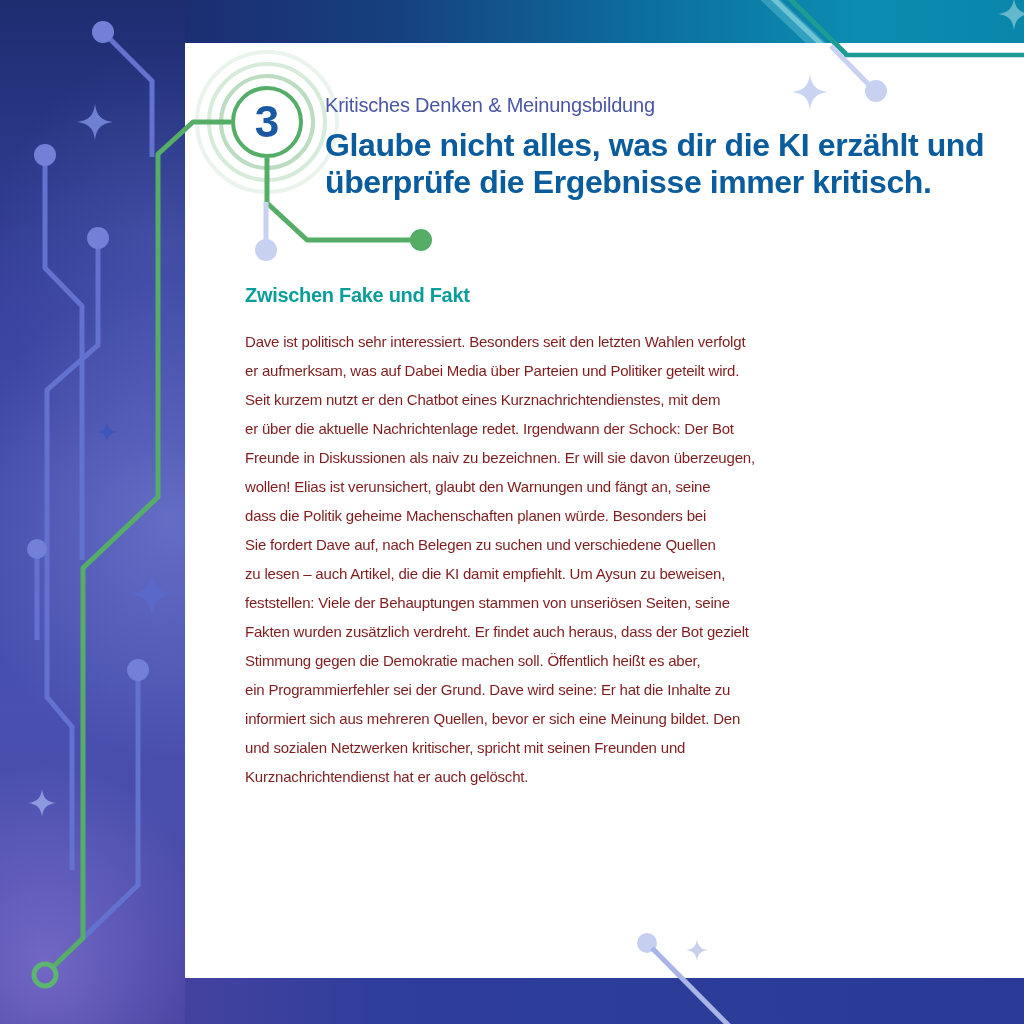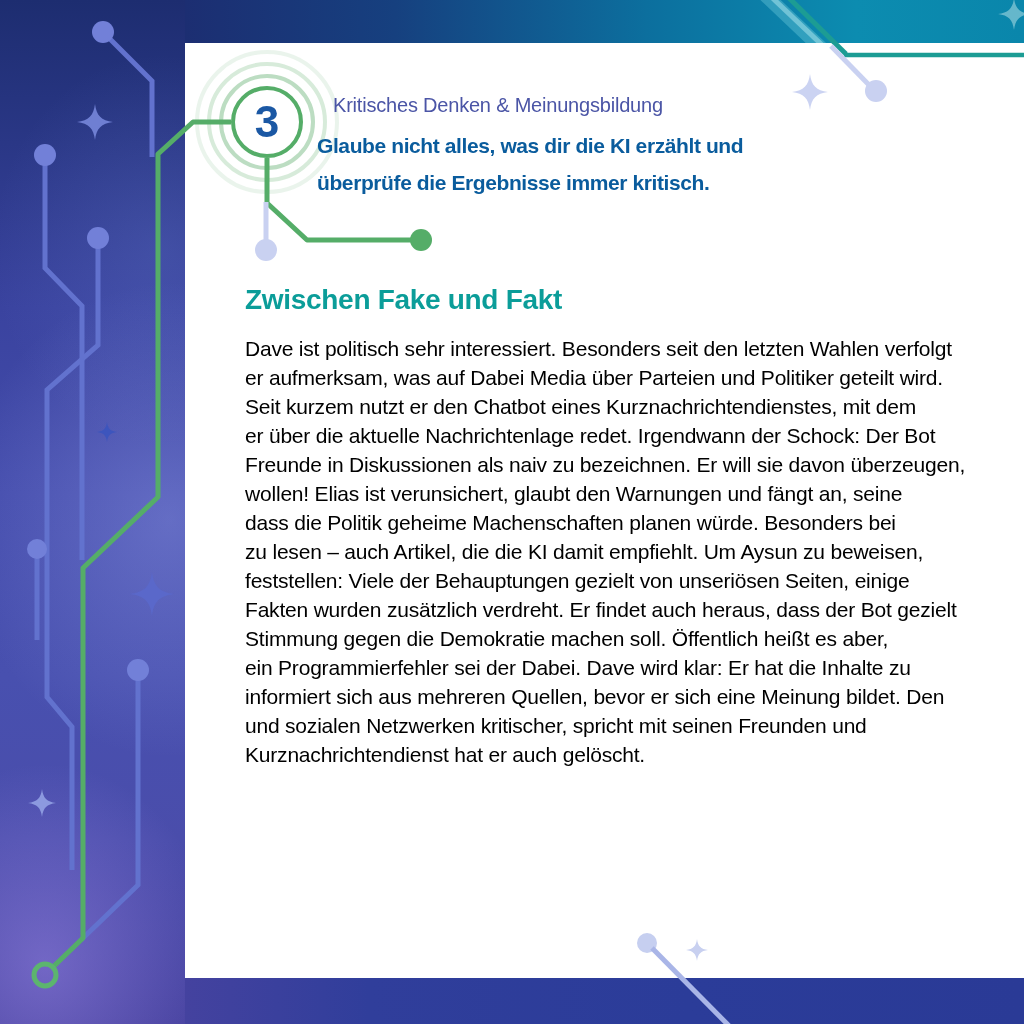--- a/index.html
+++ b/index.html
@@ -32,34 +32,34 @@
   .r2{width:120px;height:120px;left:22px;top:19px;border-color:rgba(122,188,134,.30);}
   .r3{width:144px;height:144px;left:10px;top:7px;border-color:rgba(122,188,134,.16);}
   .badge{
     position:absolute;left:46px;top:43px;width:72px;height:72px;box-sizing:border-box;
     border:4px solid #55AD68;border-radius:50%;background:#fff;z-index:5;
     display:flex;align-items:center;justify-content:center;
     color:#1B58A4;font-size:44px;font-weight:bold;
   }
   .eyebrow{
     position:absolute;left:140px;top:51px;
-    font-size:20px;color:#4B55A6;letter-spacing:-0.2px;z-index:3;margin-left:8px;
+    font-size:20px;color:#4B55A6;letter-spacing:-0.2px;z-index:3;
   }
   .title{
-    position:absolute;left:132px;top:84px;
-    font-size:21px;line-height:37px;font-weight:bold;color:#0A5C9D;
+    position:absolute;left:140px;top:84px;
+    font-size:32px;line-height:37px;font-weight:bold;color:#0A5C9D;
     letter-spacing:-0.4px;z-index:3;
   }
   .section-heading{
     position:absolute;left:60px;top:241px;
-    font-size:28px;font-weight:bold;color:#0B9D99;letter-spacing:-0.3px;z-index:3;
+    font-size:20px;font-weight:bold;color:#0B9D99;letter-spacing:-0.3px;z-index:3;
   }
   .story{
-    position:absolute;left:60px;top:291px;
-    font-size:21px;line-height:29px;color:#000000;letter-spacing:-0.2px;z-index:3;
+    position:absolute;left:60px;top:284px;
+    font-size:15px;line-height:29px;color:#7f1d1d;letter-spacing:-0.2px;z-index:3;
   }
   .story div{white-space:nowrap;}
   .overlay{
     position:absolute;left:0;top:0;width:1024px;height:1024px;
     z-index:4;pointer-events:none;
   }
 </style>
 </head>
 <body>
 
@@ -83,25 +83,26 @@
 
   <div class="section-heading">Zwischen Fake und Fakt</div>
   <div class="story">
       <div>Dave ist politisch sehr interessiert. Besonders seit den letzten Wahlen verfolgt</div>
       <div>er aufmerksam, was auf Dabei Media über Parteien und Politiker geteilt wird.</div>
       <div>Seit kurzem nutzt er den Chatbot eines Kurznachrichtendienstes, mit dem</div>
       <div>er über die aktuelle Nachrichtenlage redet. Irgendwann der Schock: Der Bot</div>
       <div>Freunde in Diskussionen als naiv zu bezeichnen. Er will sie davon überzeugen,</div>
       <div>wollen! Elias ist verunsichert, glaubt den Warnungen und fängt an, seine</div>
       <div>dass die Politik geheime Machenschaften planen würde. Besonders bei</div>
+      <div>Sie fordert Dave auf, nach Belegen zu suchen und verschiedene Quellen</div>
       <div>zu lesen – auch Artikel, die die KI damit empfiehlt. Um Aysun zu beweisen,</div>
-      <div>feststellen: Viele der Behauptungen gezielt von unseriösen Seiten, einige</div>
+      <div>feststellen: Viele der Behauptungen stammen von unseriösen Seiten, seine</div>
       <div>Fakten wurden zusätzlich verdreht. Er findet auch heraus, dass der Bot gezielt</div>
       <div>Stimmung gegen die Demokratie machen soll. Öffentlich heißt es aber,</div>
-      <div>ein Programmierfehler sei der Dabei. Dave wird klar: Er hat die Inhalte zu</div>
+      <div>ein Programmierfehler sei der Grund. Dave wird seine: Er hat die Inhalte zu</div>
       <div>informiert sich aus mehreren Quellen, bevor er sich eine Meinung bildet. Den</div>
       <div>und sozialen Netzwerken kritischer, spricht mit seinen Freunden und</div>
       <div>Kurznachrichtendienst hat er auch gelöscht.</div>
     </div>
 </div>
 
 <svg class="overlay" viewBox="0 0 1024 1024">
   <defs>
     <path id="spark" d="M0,-1 C0.08,-0.35 0.35,-0.08 1,0 C0.35,0.08 0.08,0.35 0,1 C-0.08,0.35 -0.35,0.08 -1,0 C-0.35,-0.08 -0.08,-0.35 0,-1 Z"></path>
     <clipPath id="bandclip">

